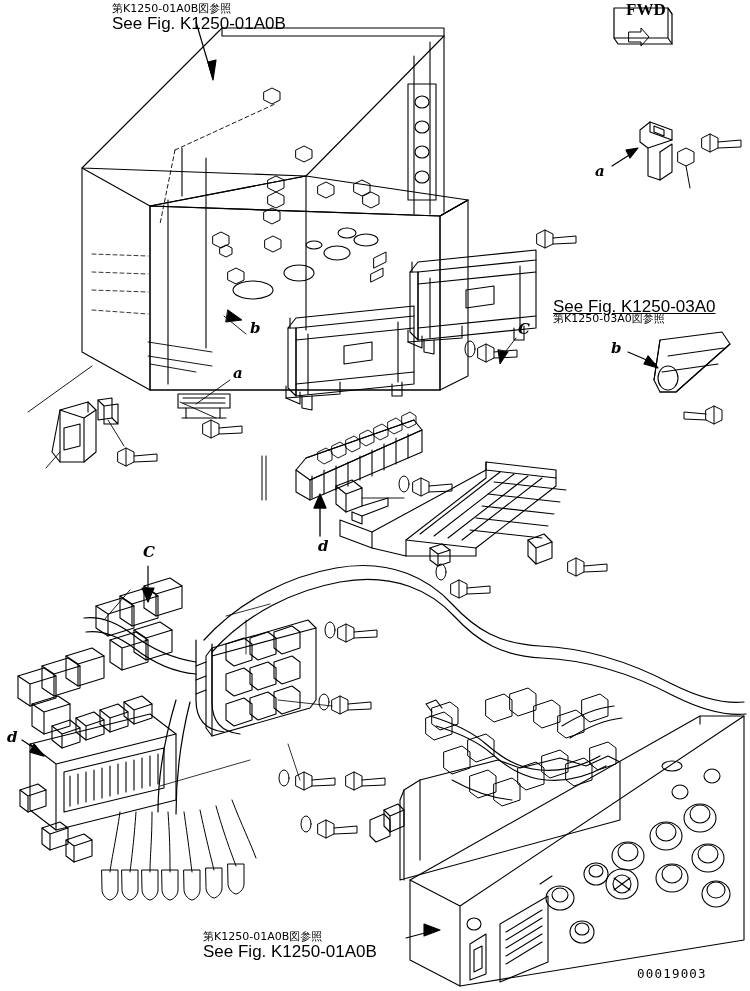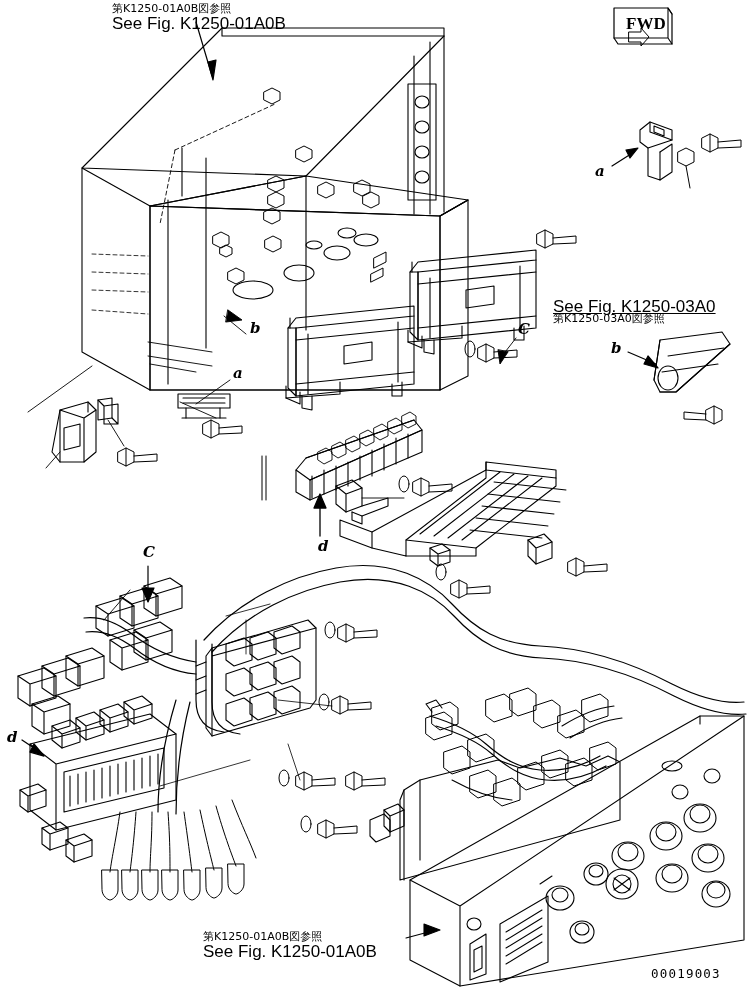--- a/index.html
+++ b/index.html
@@ -527,26 +527,26 @@
 
   <div class="lbl jp" style="left:112px; top:2px;">第K1250-01A0B図参照</div>
   <div class="lbl" style="left:112px; top:17px;">See Fig. K1250-01A0B</div>
 
   <div class="lbl jp" style="left:553px; top:268px;margin-top:44px;">第K1250-03A0図参照</div>
   <div class="lbl" style="left:553px; top:300px;text-decoration:underline;">See Fig. K1250-03A0</div>
 
   <div class="lbl jp" style="left:203px; top:930px;">第K1250-01A0B図参照</div>
   <div class="lbl" style="left:203px; top:945px;">See Fig. K1250-01A0B</div>
 
-  <div class="callout big" style="left:626px; top:14px;">FWD</div>
+  <div class="callout big" style="left:626px; top:0;">FWD</div>
 
   <div class="callout" style="left:595px; top:162px;">a</div>
   <div class="callout" style="left:233px; top:364px;">a</div>
   <div class="callout" style="left:250px; top:319px;">b</div>
   <div class="callout" style="left:611px; top:339px;">b</div>
   <div class="callout" style="left:518px; top:320px;">C</div>
   <div class="callout" style="left:143px; top:543px;">C</div>
   <div class="callout" style="left:318px; top:537px;">d</div>
   <div class="callout" style="left:7px; top:728px;">d</div>
 
-  <div class="partno" style="left:651px; top:966px;">00019003</div>
+  <div class="partno" style="left:637px; top:966px;">00019003</div>
 
 </div>
 
 </body></html>

